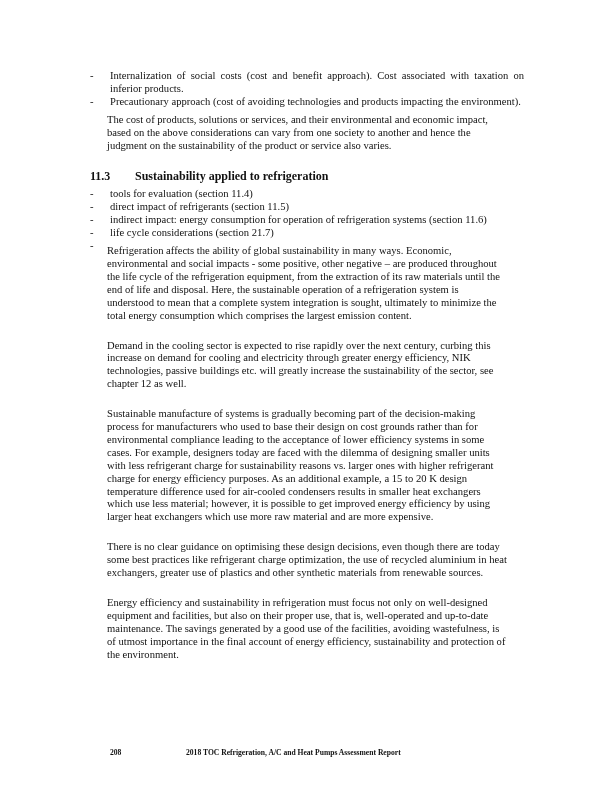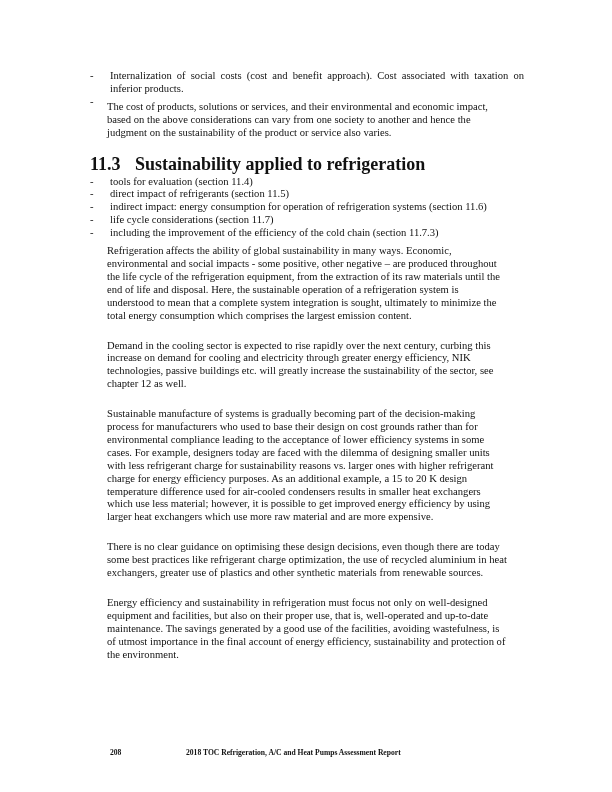--- a/index.html
+++ b/index.html
@@ -5,40 +5,41 @@
   html, body { margin: 0; padding: 0; background: #ffffff; }
   body { width: 612px; height: 792px; position: relative; overflow: hidden; font-family: "Liberation Serif", "DejaVu Serif", serif; color: #111; }
   .page { position: absolute; left: 0; top: 0; width: 612px; height: 792px; }
   .content { position: absolute; left: 90px; top: 70px; width: 434px; font-size: 10.6px; line-height: 12.9px; }
   .bullet { position: relative; padding-left: 20px; margin: 0; }
   .bullet .dash { position: absolute; left: 0; top: 0; }
   .bullet.just { text-align: justify; text-align-last: left; }
   p { margin: 17px; }
   .para { margin-top: 5px; }
   .first-list { margin-bottom: 0; }
-  h2 { font-size: 18px; font-weight: bold; margin: 11px 0 5px 0; line-height: 14px; }
+  h2 { font-size: 12px; font-weight: bold; margin: 11px 0 5px 0; line-height: 14px; }
   h2 .num { display: inline-block; width: 45px; }
   .list2 .bullet { padding-left: 20px; }
   .footer { position: absolute; top: 748px; left: 110px; font-size: 7.6px; font-weight: bold; }
   .footer .pg { position: absolute; left: 0; white-space: nowrap; }
   .footer .title { position: absolute; left: 76px; white-space: nowrap; }
 </style>
 </head>
 <body>
 
 <div class="page">
   <div class="content">
 
     <div class="first-list">
       <p class="bullet just">
         <span class="dash">-</span>
         <span>Internalization of social costs (cost and benefit approach). Cost associated with taxation on inferior products.</span>
       </p>
       <p class="bullet just">
         <span class="dash">-</span>
+        <span>Precautionary approach (cost of avoiding technologies and products impacting the environment).</span>
       </p>
     </div>
 
     <p class="para">The cost of products, solutions or services, and their environmental and economic impact, based on the above considerations can vary from one society to another and hence the judgment on the sustainability of the product or service also varies.</p>
 
     <h2>
       <span class="num">11.3</span><span>Sustainability applied to refrigeration</span>
     </h2>
 
     <div class="list2">
@@ -49,25 +50,24 @@
       <p class="bullet">
         <span class="dash">-</span>
         <span>direct impact of refrigerants (section 11.5)</span>
       </p>
       <p class="bullet">
         <span class="dash">-</span>
         <span>indirect impact: energy consumption for operation of refrigeration systems (section 11.6)</span>
       </p>
       <p class="bullet">
         <span class="dash">-</span>
-        <span>life cycle considerations (section 11.7)</span>
+        <span>life cycle considerations (section 21.7)</span>
       </p>
       <p class="bullet">
         <span class="dash">-</span>
-        <span>including the improvement of the efficiency of the cold chain (section 11.7.3)</span>
       </p>
     </div>
 
     <p class="para">Refrigeration affects the ability of global sustainability in many ways. Economic, environmental and social impacts - some positive, other negative – are produced throughout the life cycle of the refrigeration equipment, from the extraction of its raw materials until the end of life and disposal. Here, the sustainable operation of a refrigeration system is understood to mean that a complete system integration is sought, ultimately to minimize the total energy consumption which comprises the largest emission content.</p>
     <p class="para">Demand in the cooling sector is expected to rise rapidly over the next century, curbing this increase on demand for cooling and electricity through greater energy efficiency, NIK technologies, passive buildings etc. will greatly increase the sustainability of the sector, see chapter 12 as well.</p>
     <p class="para">Sustainable manufacture of systems is gradually becoming part of the decision-making process for manufacturers who used to base their design on cost grounds rather than for environmental compliance leading to the acceptance of lower efficiency systems in some cases. For example, designers today are faced with the dilemma of designing smaller units with less refrigerant charge for sustainability reasons vs. larger ones with higher refrigerant charge for energy efficiency purposes. As an additional example, a 15 to 20 K design temperature difference used for air-cooled condensers results in smaller heat exchangers which use less material; however, it is possible to get improved energy efficiency by using larger heat exchangers which use more raw material and are more expensive.</p>
     <p class="para">There is no clear guidance on optimising these design decisions, even though there are today some best practices like refrigerant charge optimization, the use of recycled aluminium in heat exchangers, greater use of plastics and other synthetic materials from renewable sources.</p>
     <p class="para">Energy efficiency and sustainability in refrigeration must focus not only on well-designed equipment and facilities, but also on their proper use, that is, well-operated and up-to-date maintenance. The savings generated by a good use of the facilities, avoiding wastefulness, is of utmost importance in the final account of energy efficiency, sustainability and protection of the environment.</p>
   </div>
 

